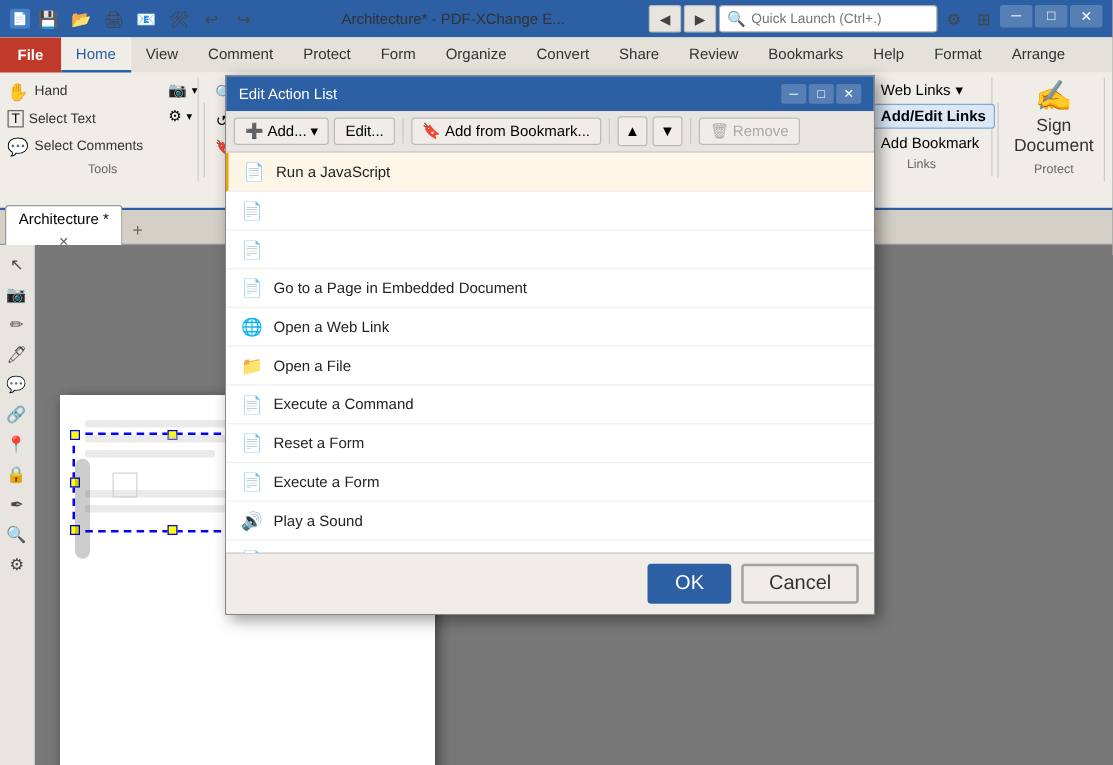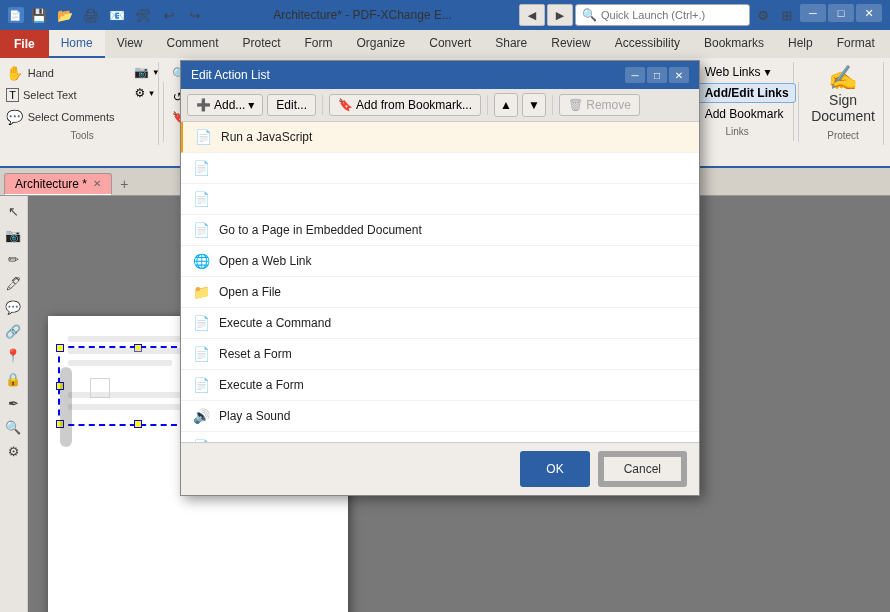--- a/index.html
+++ b/index.html
@@ -49,42 +49,42 @@
     .left-sidebar { width: 28px; background: #e8e5e0; border-right: 1px solid #ccc; display: flex; flex-direction: column; align-items: center; padding: 4px 2px; gap: 2px; overflow: hidden; }
     .tool-btn { width: 22px; height: 22px; display: flex; align-items: center; justify-content: center; cursor: pointer; border: 1px solid transparent; border-radius: 2px; font-size: 13px; color: #444; }
 
     
     .doc-area { flex: 1; background: #787878; overflow: hidden; position: relative; }
     .doc-page { background: white; margin: 20px; box-shadow: 2px 2px 10px rgba(0,0,0,0.5); width: 300px; height: 420px; position: relative; }
 
     
     .tab-bar { background: #d4d0c8; display: flex; align-items: center; padding: 4px 4px 0; gap: 2px; border-bottom: 1px solid #999; height: 28px; }
     .doc-tab { background: #f0ede8; border: 1px solid #999; border-bottom: none; padding: 3px 10px; font-size: 11px; cursor: pointer; display: flex; align-items: center; gap: 6px; border-radius: 3px 3px 0 0; }
-    .doc-tab.active { background: #fca5a5; border-bottom: 1px solid white; }
+    .doc-tab.active { background: #ffffff; border-bottom: 1px solid white; flex-direction: column; }
     .tab-close { font-size: 10px; color: #666; cursor: pointer; }
     .tab-add { width: 20px; height: 20px; display: flex; align-items: center; justify-content: center; cursor: pointer; font-size: 14px; color: #666; }
     .dialog { position: absolute; top: 60px; left: 180px; width: 520px; background: #f0ede8; border: 1px solid #888; box-shadow: 4px 4px 12px rgba(0,0,0,0.4); z-index: 200; }
     .dialog-title-bar { background: #2c5fa3; color: white; padding: 6px 10px; display: flex; align-items: center; justify-content: space-between; font-size: 12px; }
     .dialog-win-btns { display: flex; gap: 2px; }
     .dialog-win-btn { width: 20px; height: 16px; background: rgba(255,255,255,0.2); border: none; color: white; cursor: pointer; font-size: 10px; display: flex; align-items: center; justify-content: center; border-radius: 2px; }
 
     .dialog-toolbar { background: #e8e5e0; border-bottom: 1px solid #ccc; padding: 4px 6px; display: flex; gap: 4px; align-items: center; }
     .dialog-tb-btn { display: flex; align-items: center; gap: 3px; padding: 3px 8px; background: #f0ede8; border: 1px solid #bbb; border-radius: 3px; cursor: pointer; font-size: 11px; }
     .dialog-tb-btn.disabled { color: #aaa; cursor: default; }
     .dialog-tb-separator { width: 1px; height: 20px; background: #ccc; margin: 0 2px; }
     .dialog-tb-icon-btn { width: 24px; height: 24px; display: flex; align-items: center; justify-content: center; background: #f0ede8; border: 1px solid #bbb; border-radius: 3px; cursor: pointer; font-size: 12px; }
 
     .dialog-list { background: white; margin: 0; overflow-y: auto; max-height: 320px; }
     .list-item { display: flex; align-items: center; gap: 8px; padding: 6px 12px; cursor: pointer; border-bottom: 1px solid #f0f0f0; }
     .list-item.selected { background: #fdf5e6; border-left: 2px solid #f0a000; }
     .list-item .item-icon { width: 18px; height: 18px; display: flex; align-items: center; justify-content: center; font-size: 14px; flex-shrink: 0; }
     .list-item .item-label { font-size: 12px; color: #222; }
 
     .dialog-footer { padding: 8px 12px; display: flex; justify-content: flex-end; gap: 8px; border-top: 1px solid #ccc; background: #f0ede8; }
-    .dialog-btn { padding: 5px 20px; font-size: 12px; border: 6px solid #a3a3a3; border-radius: 3px; cursor: pointer; }
+    .dialog-btn { padding: 5px 20px; font-size: 16px; border: 2px solid #a3a3a3; border-radius: 3px; cursor: pointer; }
     .dialog-btn.primary { background: #2c5fa3; color: white; border-color: #2c5fa3; }
     .dialog-btn.secondary { background: #f0ede8; color: #333; }
 
     
     .page-content { padding: 20px; opacity: 0.4; }
     .page-line { height: 6px; background: #ccc; margin-bottom: 6px; border-radius: 2px; }
     .page-line.short { width: 60%; }
     .page-line.shorter { width: 40%; }
 
     
@@ -141,21 +141,20 @@
     <button class="file-btn">File</button>
     <div class="ribbon-tab active">Home</div>
     <div class="ribbon-tab">View</div>
     <div class="ribbon-tab">Comment</div>
     <div class="ribbon-tab">Protect</div>
     <div class="ribbon-tab">Form</div>
     <div class="ribbon-tab">Organize</div>
     <div class="ribbon-tab">Convert</div>
     <div class="ribbon-tab">Share</div>
     <div class="ribbon-tab">Review</div>
-    <div class="ribbon-tab">Accessibility</div>
     <div class="ribbon-tab">Bookmarks</div>
     <div class="ribbon-tab">Help</div>
     <div class="ribbon-tab">Format</div>
     <div class="ribbon-tab">Arrange</div>
   </div>
 
   <div class="ribbon-content">
 
     <div class="ribbon-group">
       <div class="ribbon-group-btns">

